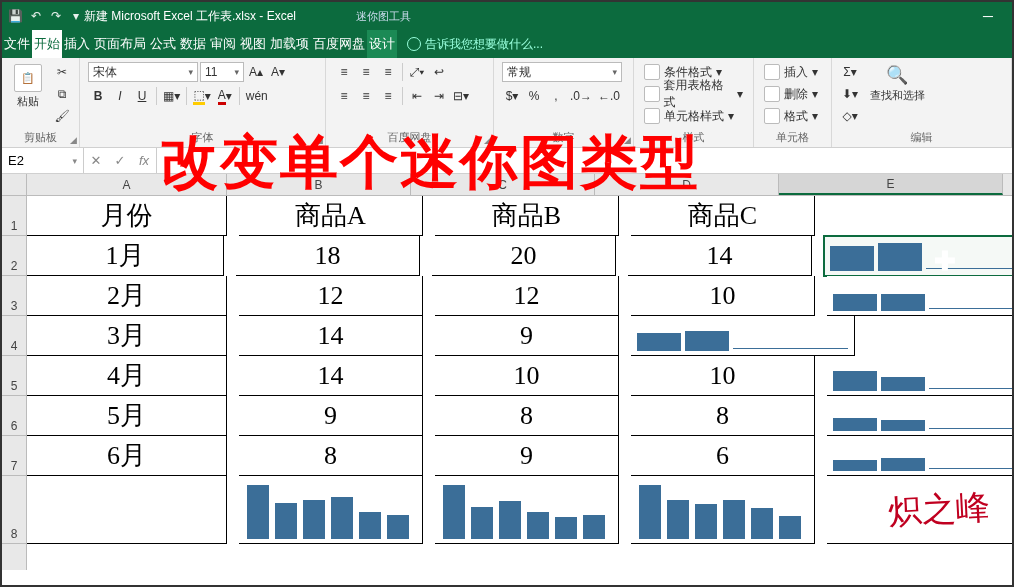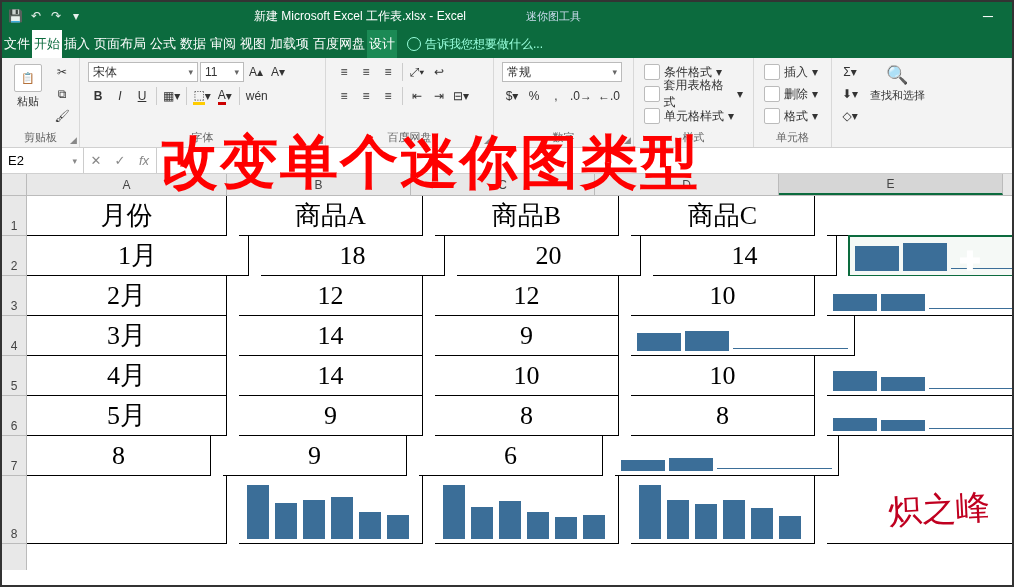--- a/index.html
+++ b/index.html
@@ -16,21 +16,21 @@
     background: #0c6b3e;
     height: 28px;
     display: flex;
     align-items: center;
     color: #fff;
     font-size: 12px;
     padding: 0 6px;
   }
   .titlebar .qat { display:flex; align-items:center; gap:4px; }
   .titlebar .qat .icon { width:16px; height:16px; display:flex; align-items:center; justify-content:center; opacity:0.9; }
-  .titlebar .doc-title { flex:0 0 auto; margin-left:170px; }
+  .titlebar .doc-title { flex:0 0 auto; }
   .titlebar .tool-context { margin-left:60px; color:#cde; display:flex; flex-direction:column; align-items:center; font-size:11px; line-height:1; }
   .titlebar .spacer { flex:1; }
   .titlebar .winbtn { width:36px; height:28px; display:flex; align-items:center; justify-content:center; font-size:14px; }
 
   .tabs {
     background: #0c6b3e;
     height: 28px;
     display: flex;
     align-items: stretch;
     font-size: 13px;
@@ -268,20 +268,21 @@
       <div class="stack">
         <div class="btn">Σ▾</div>
         <div class="btn">⬇▾</div>
         <div class="btn">◇▾</div>
       </div>
       <div class="stackbtn">
         <div style="font-size:18px">🔍</div>
         <span>查找和选择</span>
       </div>
     </div>
+    <div class="label">编辑</div>
   </div>
 </div>
 
 <div class="namebox-row">
   <div class="namebox">
     <span>E2</span>
       <span class="arrow">▾</span>
   </div>
   <div class="fx-btns">
     <div class="b">✕</div>
@@ -317,21 +318,21 @@
       </div>
     <div id="gridbody" style="position:relative;">
         <div class="datarow" style="height: 40px;">
           <div class="cell" style="width: 200px; height: 40px;">月份</div>
           <div class="cell" style="width: 184px; height: 40px;">商品A</div>
           <div class="cell" style="width: 184px; height: 40px;">商品B</div>
           <div class="cell" style="width: 184px; height: 40px;">商品C</div>
           <div class="cell" style="width: 224px; height: 40px;"></div>
         </div>
         <div class="datarow" style="height: 40px;">
-          <div class="cell" style="width: 222px; height: 40px;">1月</div>
+          <div class="cell" style="width: 197px; height: 40px;">1月</div>
           <div class="cell" style="width: 184px; height: 40px;">18</div>
           <div class="cell" style="width: 184px; height: 40px;">20</div>
           <div class="cell" style="width: 184px; height: 40px;">14</div>
           <div class="cell active" style="width: 224px; height: 40px; justify-content: flex-start; position: relative;">
             <div class="spark-col">
               <div class="bar" style="width: 44px; height: 25.2px;"></div>
               <div class="bar" style="width: 44px; height: 28px;"></div>
               <div class="line" style="width: 54px; height: 1px;"></div>
             </div>
             <div style="position: absolute; left: 110px; top: 10px; color: rgb(255, 255, 255); font-weight: bold;">✚</div>
@@ -382,20 +383,21 @@
           <div class="cell" style="width: 184px; height: 40px;">8</div>
           <div class="cell" style="width: 224px; height: 40px; justify-content: flex-start; position: relative;">
             <div class="spark-col">
               <div class="bar" style="width: 44px; height: 12.6px;"></div>
               <div class="bar" style="width: 44px; height: 11.2px;"></div>
               <div class="line" style="width: 54px; height: 1px;"></div>
             </div>
           </div>
         </div>
         <div class="datarow" style="height: 40px;">
+          <div class="cell" style="width: 200px; height: 40px;">6月</div>
           <div class="cell" style="width: 184px; height: 40px;">8</div>
           <div class="cell" style="width: 184px; height: 40px;">9</div>
           <div class="cell" style="width: 184px; height: 40px;">6</div>
           <div class="cell" style="width: 224px; height: 40px; justify-content: flex-start; position: relative;">
             <div class="spark-col">
               <div class="bar" style="width: 44px; height: 11.2px;"></div>
               <div class="bar" style="width: 44px; height: 12.6px;"></div>
               <div class="line" style="width: 54px; height: 1px;"></div>
             </div>
           </div>

